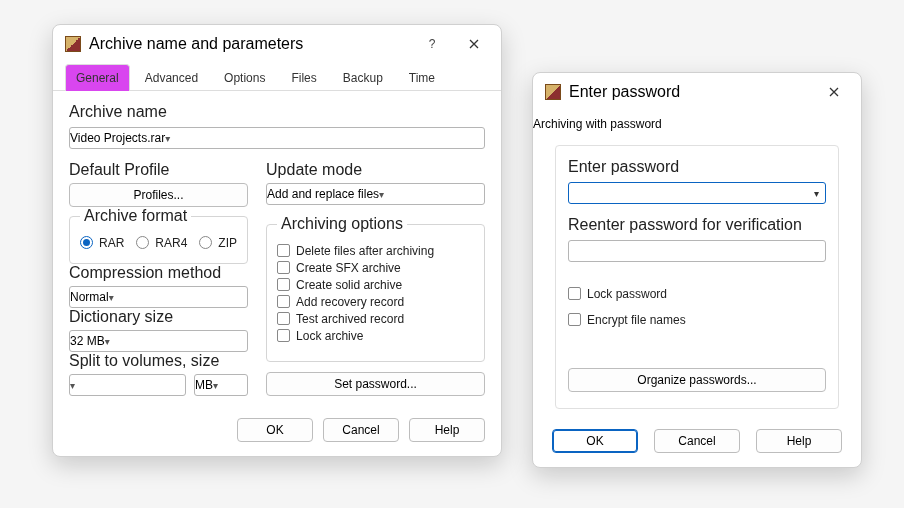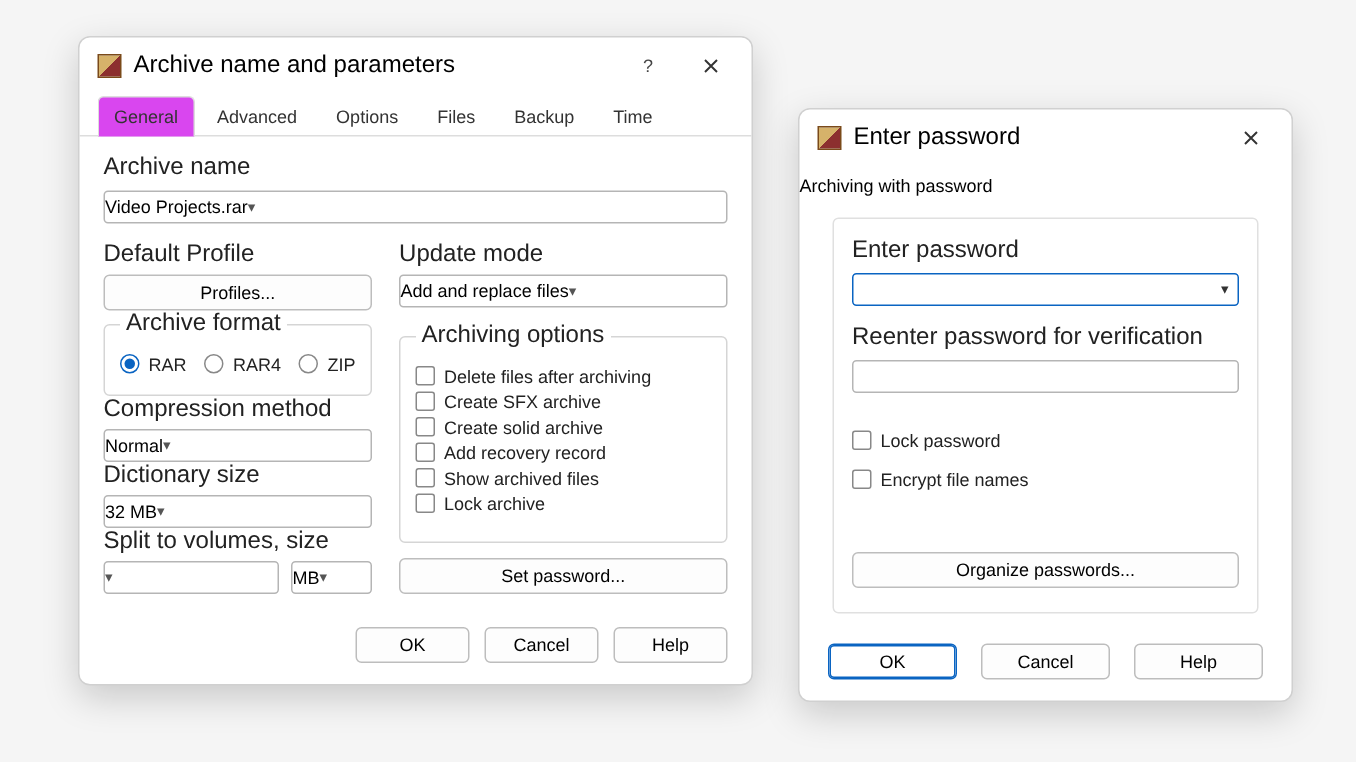--- a/index.html
+++ b/index.html
@@ -163,21 +163,21 @@
           <div class="check">
               <span class="box"></span>
               <span>Create solid archive</span>
             </div>
           <div class="check">
               <span class="box"></span>
               <span>Add recovery record</span>
             </div>
           <div class="check">
               <span class="box"></span>
-              <span>Show archived files</span>
+              <span>Test archived record</span>
             </div>
           <div class="check">
               <span class="box"></span>
               <span>Lock archive</span>
             </div>
         </fieldset>
 
         <div class="btn wide">Set password...</div>
       </div>
     </div>

